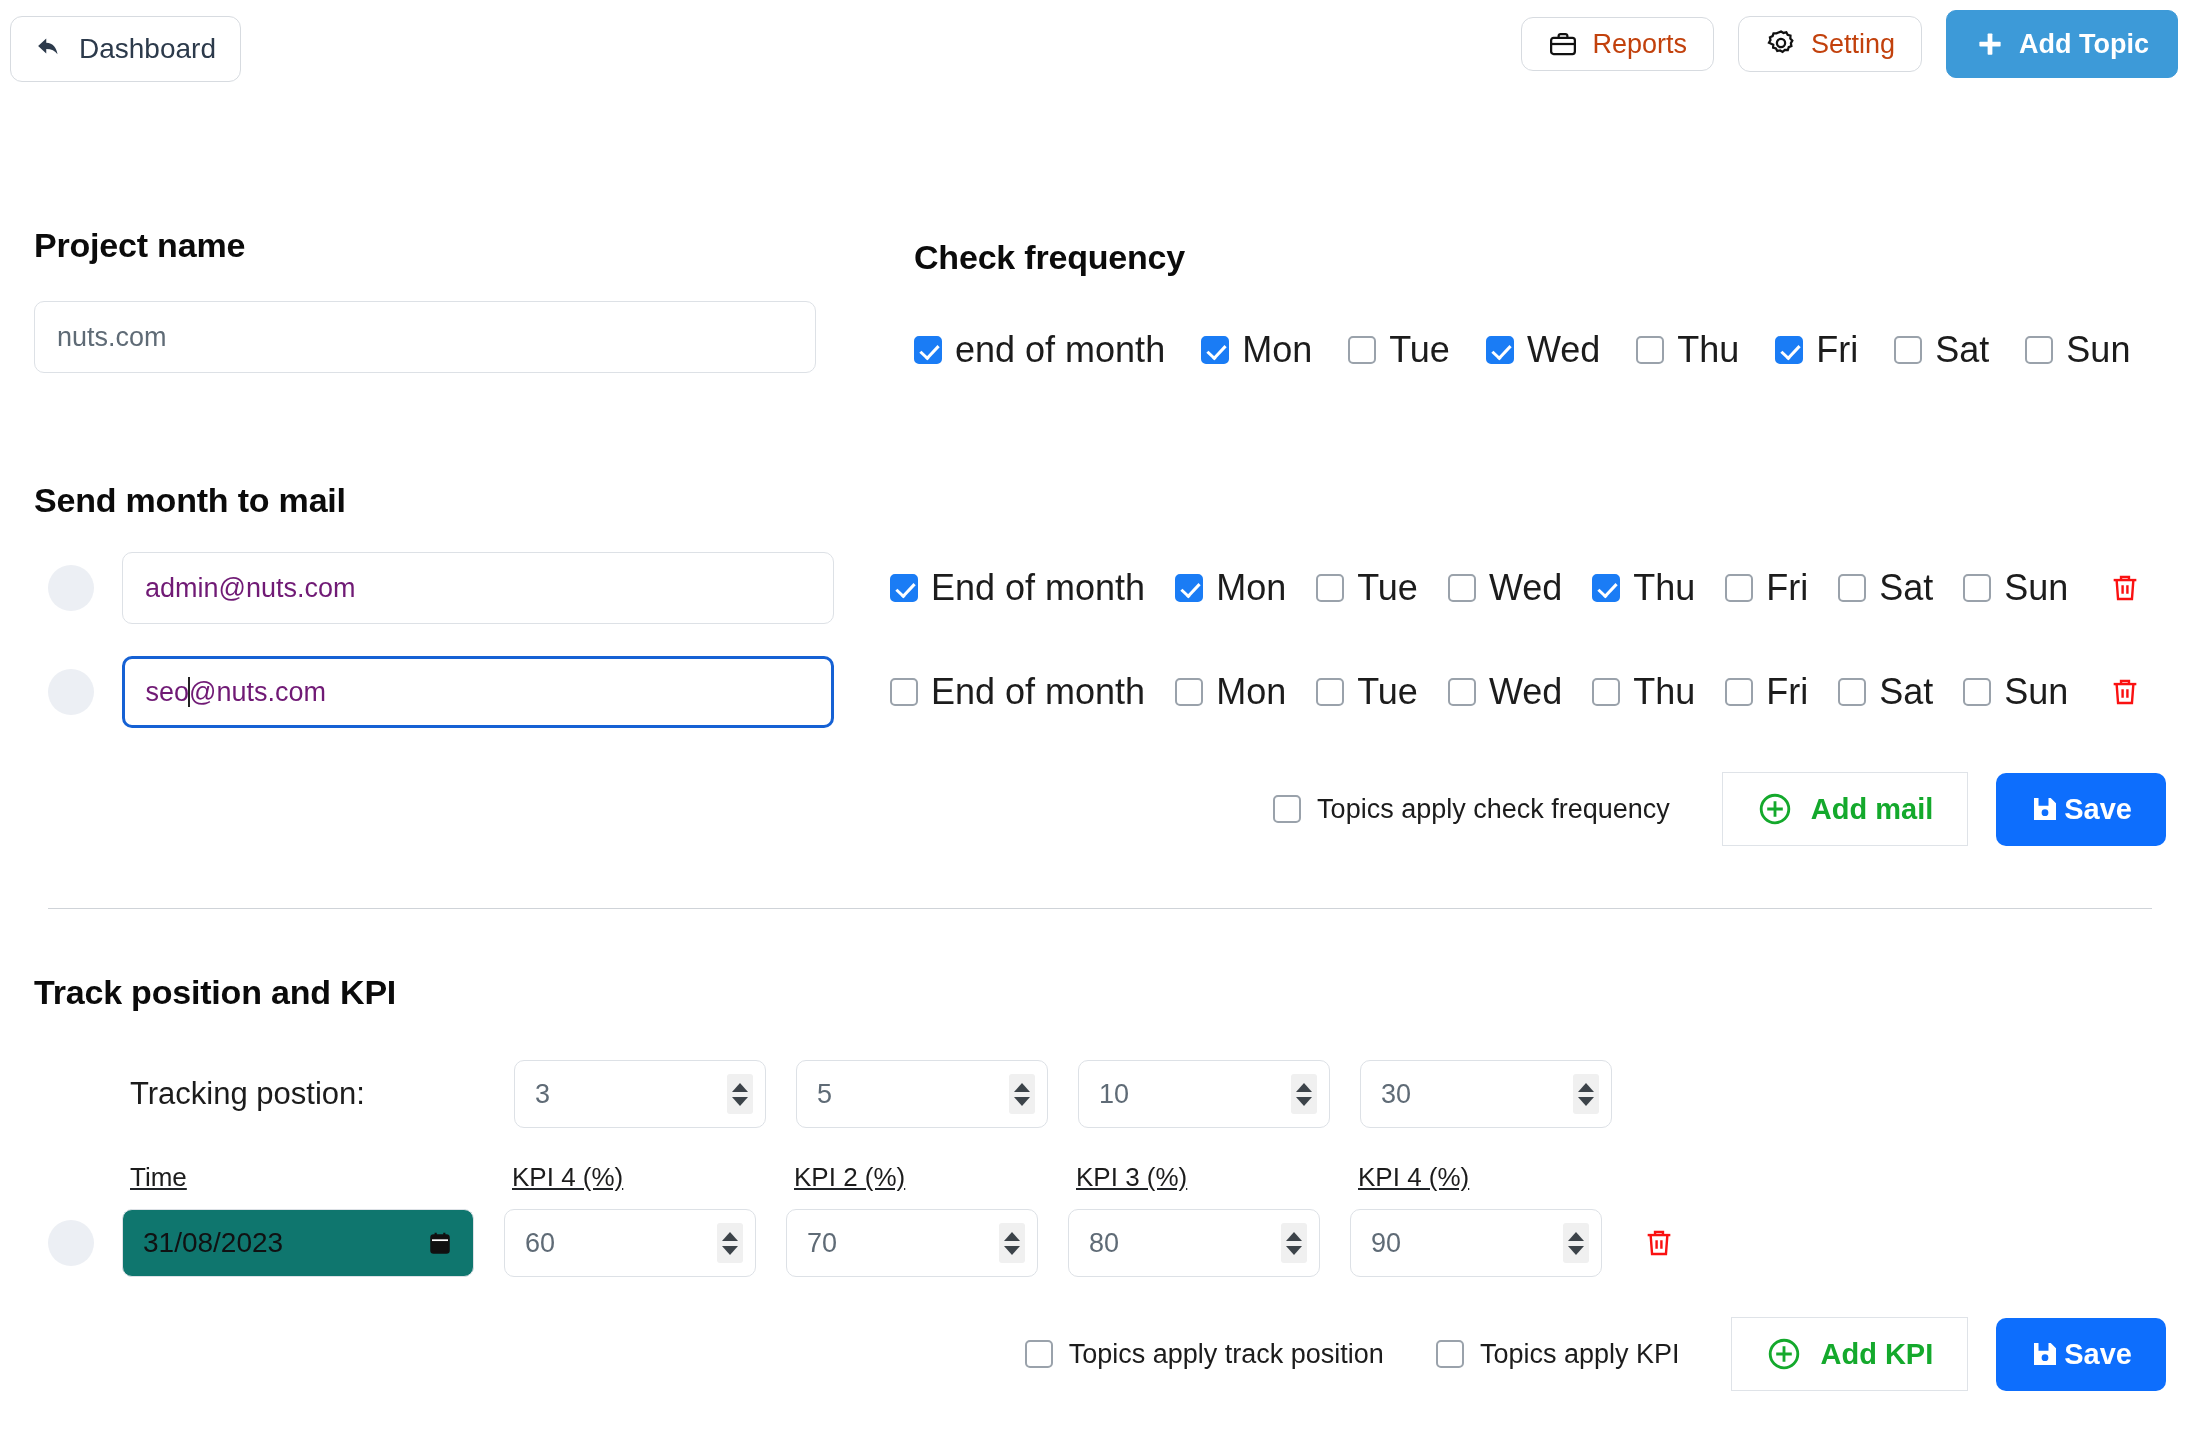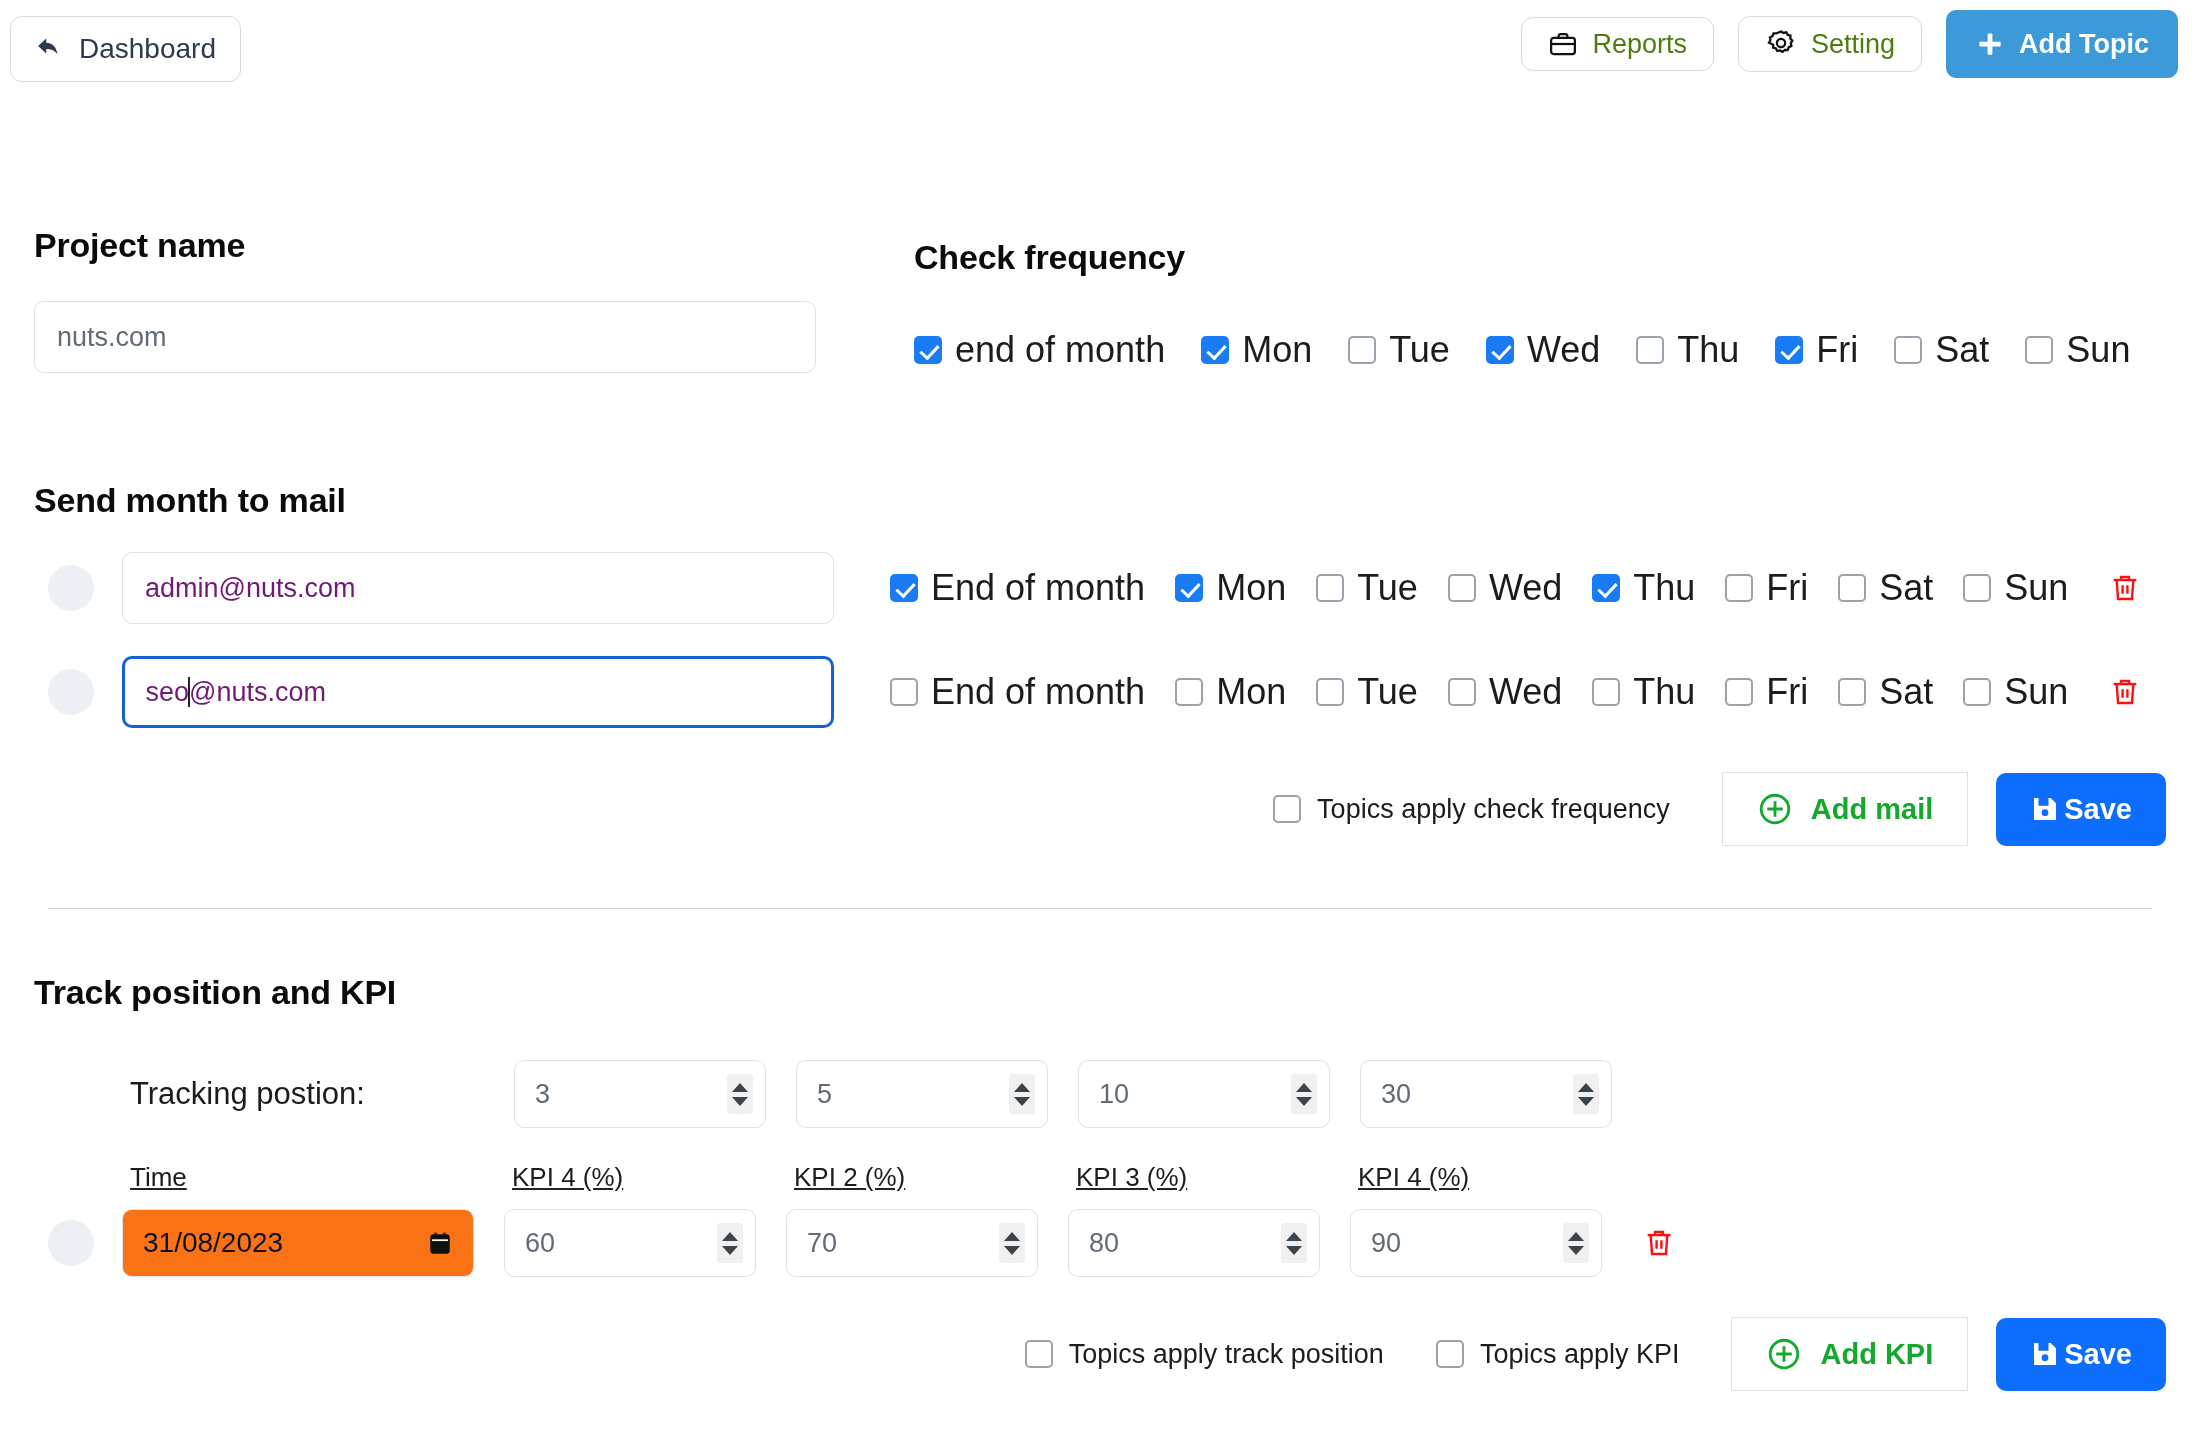--- a/index.html
+++ b/index.html
@@ -22,21 +22,21 @@
     display: inline-flex;
     align-items: center;
     gap: 14px;
     border-radius: 12px;
     font-size: 27px;
     line-height: 1;
     cursor: pointer;
     white-space: nowrap;
     background: #ffffff;
     border: 1.5px solid #d7dbe0;
-    color: #4d7c0f;
+    color: #c2410c;
     padding: 11px 26px;
   }
   .btn-dashboard {
     position: absolute;
     left: 10px;
     top: 16px;
     font-size: 28px;
     color: #2c3a4b;
     padding: 17px 24px;
   }
@@ -259,21 +259,21 @@
   .kpi-caption {
     font-size: 26px;
     color: #1c1c1c;
   }
   .time-cell { width: 352px; flex: 0 0 352px; margin-right: 30px; }
   .date-input {
     width: 100%;
     height: 68px;
     border: 1.5px solid #dde1e6;
     border-radius: 10px;
-    background: #f97316;
+    background: #0f766e;
     font-size: 28px;
     color: #101112;
     padding: 0 20px;
     display: flex;
     align-items: center;
     justify-content: space-between;
     cursor: text;
   }
   .spacer-handle { width: 46px; flex: 0 0 46px; margin-left: 14px; margin-right: 28px; }
 

